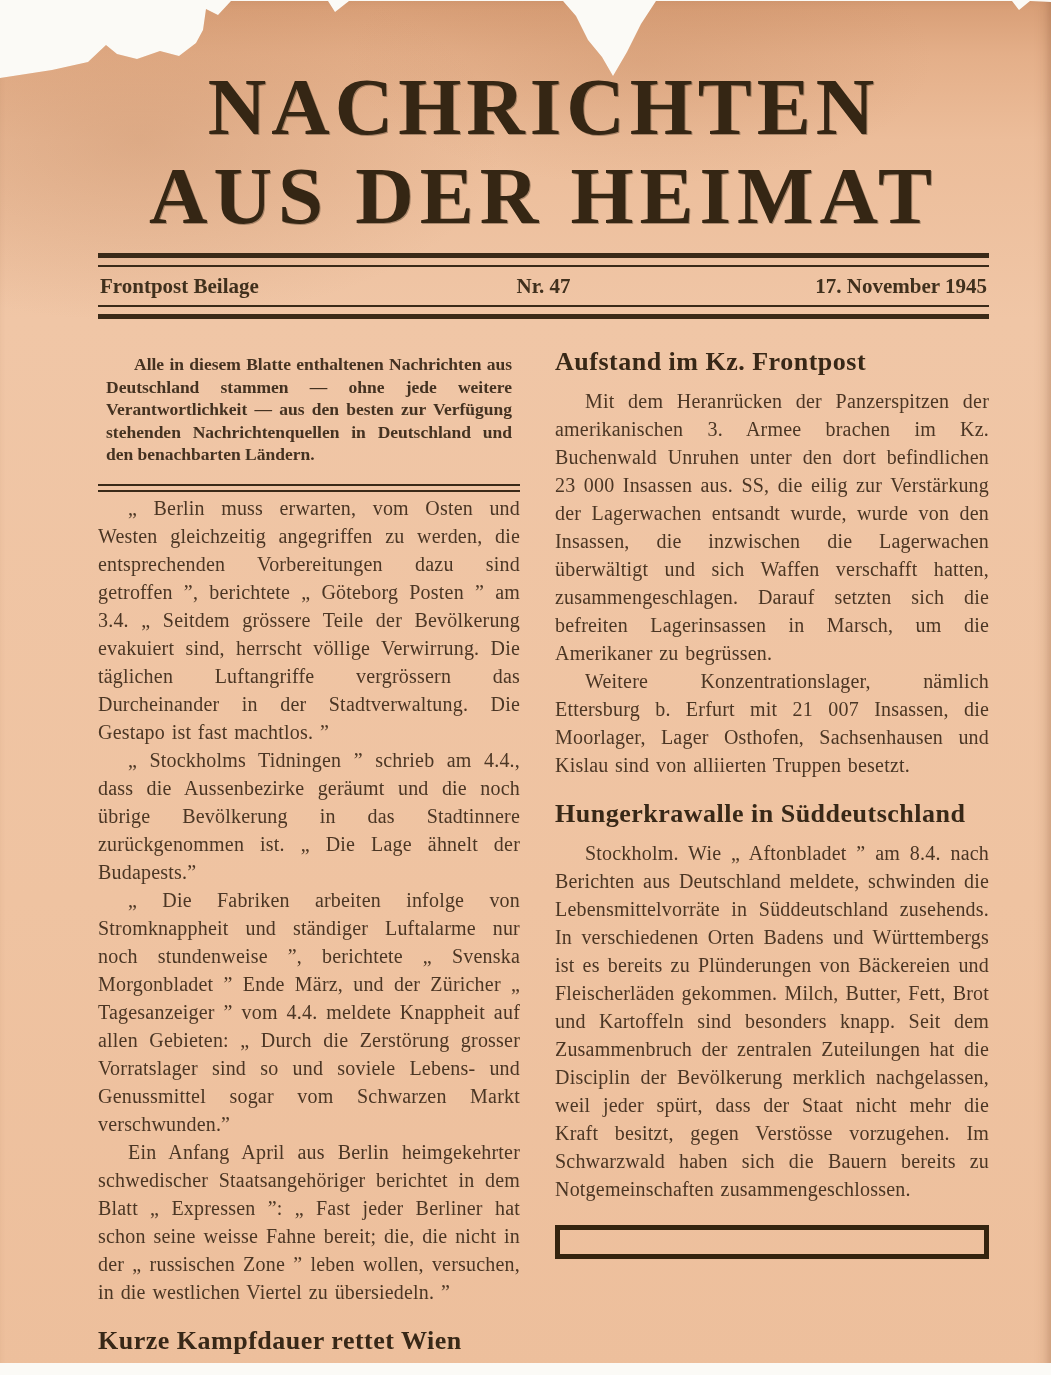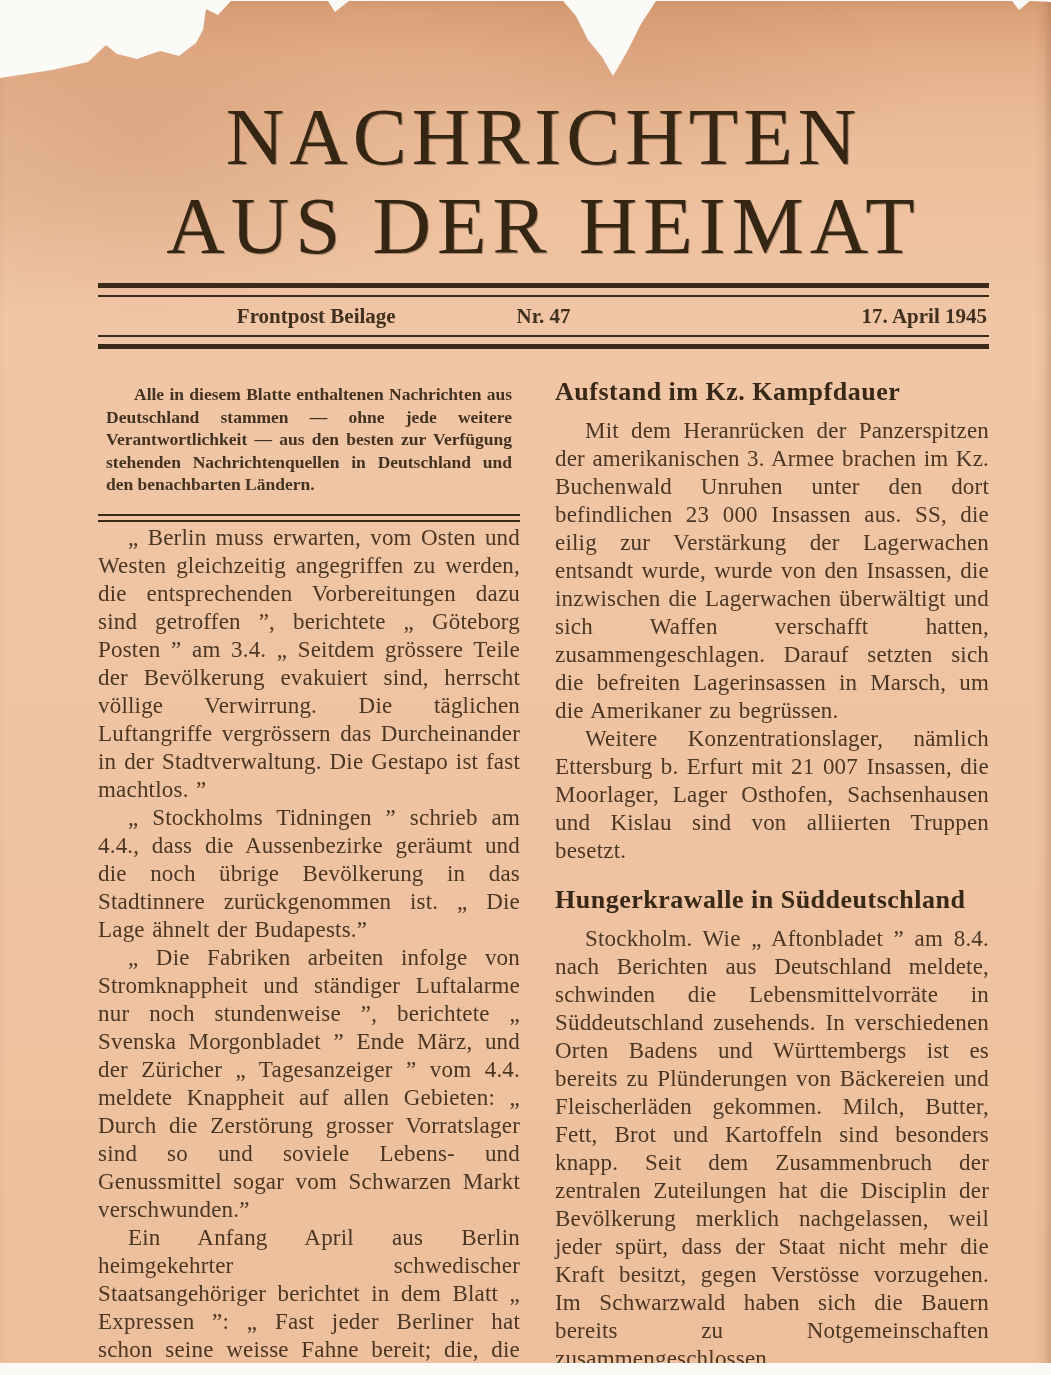--- a/index.html
+++ b/index.html
@@ -27,55 +27,55 @@
     box-shadow:inset -8px 0 14px -6px rgba(120,70,40,.35), inset 0 -6px 10px -5px rgba(120,70,40,.25);
     color:#4b3624;
   }
   .content{
     position:absolute;left:0;top:0;width:1051px;height:1375px;
     padding:0 62px 0 98px;box-sizing:border-box;
   }
   .masthead{
     text-align:center;
     color:#352614;
-    font-weight:normal;
-    margin-top:96px;
+    font-weight:bold;
+    margin-top:66px;
     line-height:1.02;
     text-shadow:1px 1px 0 rgba(53,38,20,.35);
   }
   .masthead .line1{font-size:81px;letter-spacing:5px;}
   .masthead .line2{font-size:81px;letter-spacing:6px;margin-top:6px;}
   .rule-a{height:7px;border-top:5px solid #3a2a18;border-bottom:2px solid #3a2a18;margin-top:16px;}
   .rule-b{height:7px;border-top:2px solid #3a2a18;border-bottom:5px solid #3a2a18;}
   .dateline{
     display:flex;align-items:baseline;
     font-size:21px;font-weight:bold;color:#40301d;
     padding:7px 2px 6px 2px;
   }
-  .dateline .pub{flex:1;text-align:right;}
+  .dateline .pub{flex:1;text-align:left;}
   .dateline .issue{flex:1;text-align:center;}
   .dateline .date{flex:1;text-align:right;}
   .columns{
     display:flex;gap:35px;margin-top:26px;
   }
   .col{color:#4b3624;}
   .col.left{width:422px;}
   .col.right{width:434px;}
   .intro{
     font-size:17.5px;line-height:22.5px;font-weight:bold;
     text-align:justify;color:#443221;
     text-indent:28px;margin:8px;
   }
   .intro-rule{height:4px;border-top:2px solid #3a2a18;border-bottom:2px solid #3a2a18;margin:18px 0 2px 0;}
   h2.headline{
     font-size:26px;line-height:30px;font-weight:bold;color:#382817;
     margin:20px 0 10px 0;letter-spacing:0.5px;
   }
   p.body{
-    font-size:23px;line-height:28px;margin:0;
+    font-size:20px;line-height:28px;margin:0;
     text-align:justify;text-indent:30px;
     word-spacing:1.5px;letter-spacing:0.2px;
   }
   .papen-box{
     border:5px solid #34240f;
     margin-top:22px;
     padding:8px 18px 16px 20px;
   }
 </style>
 </head>
@@ -88,21 +88,21 @@
       <div class="masthead">
         <div class="line1">NACHRICHTEN</div>
         <div class="line2">AUS DER HEIMAT</div>
       </div>
 
       <div class="rule-a"></div>
 
       <div class="dateline">
         <span class="pub">Frontpost Beilage</span>
         <span class="issue">Nr. 47</span>
-        <span class="date">17. April 1945</span>
+        <span class="date">17. November 1945</span>
       </div>
 
       <div class="rule-b"></div>
 
       <div class="columns">
 
         <div class="col left">
           <p class="intro">Alle in diesem Blatte enthaltenen Nachrichten aus Deutschland stammen — ohne jede weitere Verantwortlichkeit — aus den besten zur Verfügung stehenden Nachrichtenquellen in Deutschland und den benachbarten Ländern.</p>
           <div class="intro-rule"></div>
 
@@ -115,21 +115,21 @@
 
           <div>
             <h2 class="headline">Kurze Kampfdauer rettet Wien</h2>
             <p class="body">Der Kampf um Wien hat genau eine Woche gedauert. Infolgedessen sind die Schäden, wie ein russischer Kriegskorrespondent berichtet, nicht sehr gross. Zerstört sind die Augustiner Kirche, der linke Flügel des Schönbrunner Schlosses, schwer beschädigt das Rathaus und das Parlamentsgebäude, während der Stefansdom fast unbeschädigt blieb. Das Burgtheater wurde von den Deutschen angezündet, der Schaden beschränkt sich jedoch auf das Innengebäude.</p>
 
           </div>
         </div>
 
         <div class="col right">
           <div>
-            <h2 class="headline" style="margin-top:2px;">Aufstand im Kz. Kampfdauer</h2>
+            <h2 class="headline" style="margin-top:2px;">Aufstand im Kz. Frontpost</h2>
             <p class="body">Mit dem Heranrücken der Panzerspitzen der amerikanischen 3. Armee brachen im Kz. Buchenwald Unruhen unter den dort befindlichen 23 000 Insassen aus. SS, die eilig zur Verstärkung der Lagerwachen entsandt wurde, wurde von den Insassen, die inzwischen die Lagerwachen überwältigt und sich Waffen verschafft hatten, zusammengeschlagen. Darauf setzten sich die befreiten Lagerinsassen in Marsch, um die Amerikaner zu begrüssen.</p>
             <p class="body">Weitere Konzentrationslager, nämlich Ettersburg b. Erfurt mit 21 007 Insassen, die Moorlager, Lager Osthofen, Sachsenhausen und Kislau sind von alliierten Truppen besetzt.</p>
           </div>
 
           <div>
             <h2 class="headline">Hungerkrawalle in Süddeutschland</h2>
             <p class="body">Stockholm. Wie „ Aftonbladet ” am 8.4. nach Berichten aus Deutschland meldete, schwinden die Lebensmittelvorräte in Süddeutschland zusehends. In verschiedenen Orten Badens und Württembergs ist es bereits zu Plünderungen von Bäckereien und Fleischerläden gekommen. Milch, Butter, Fett, Brot und Kartoffeln sind besonders knapp. Seit dem Zusammenbruch der zentralen Zuteilungen hat die Disciplin der Bevölkerung merklich nachgelassen, weil jeder spürt, dass der Staat nicht mehr die Kraft besitzt, gegen Verstösse vorzugehen. Im Schwarzwald haben sich die Bauern bereits zu Notgemeinschaften zusammengeschlossen.</p>
           </div>
 
           <div class="papen-box">

